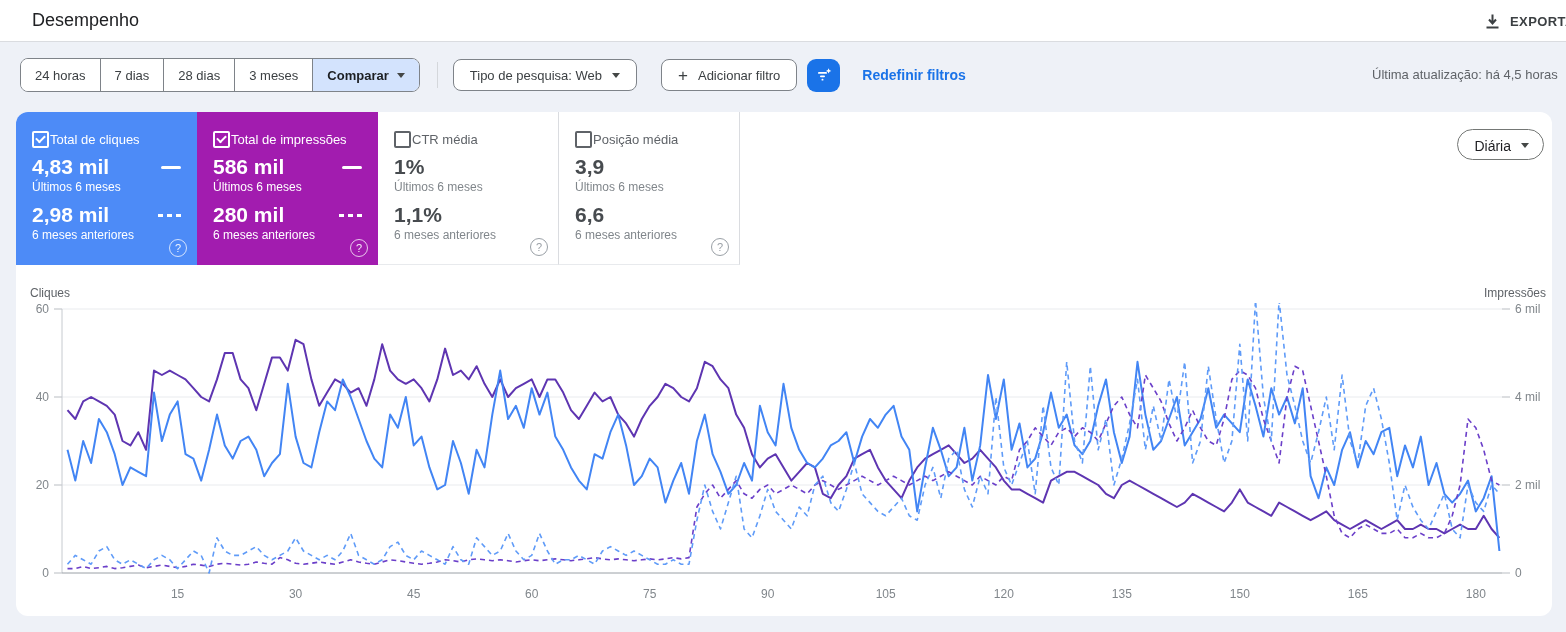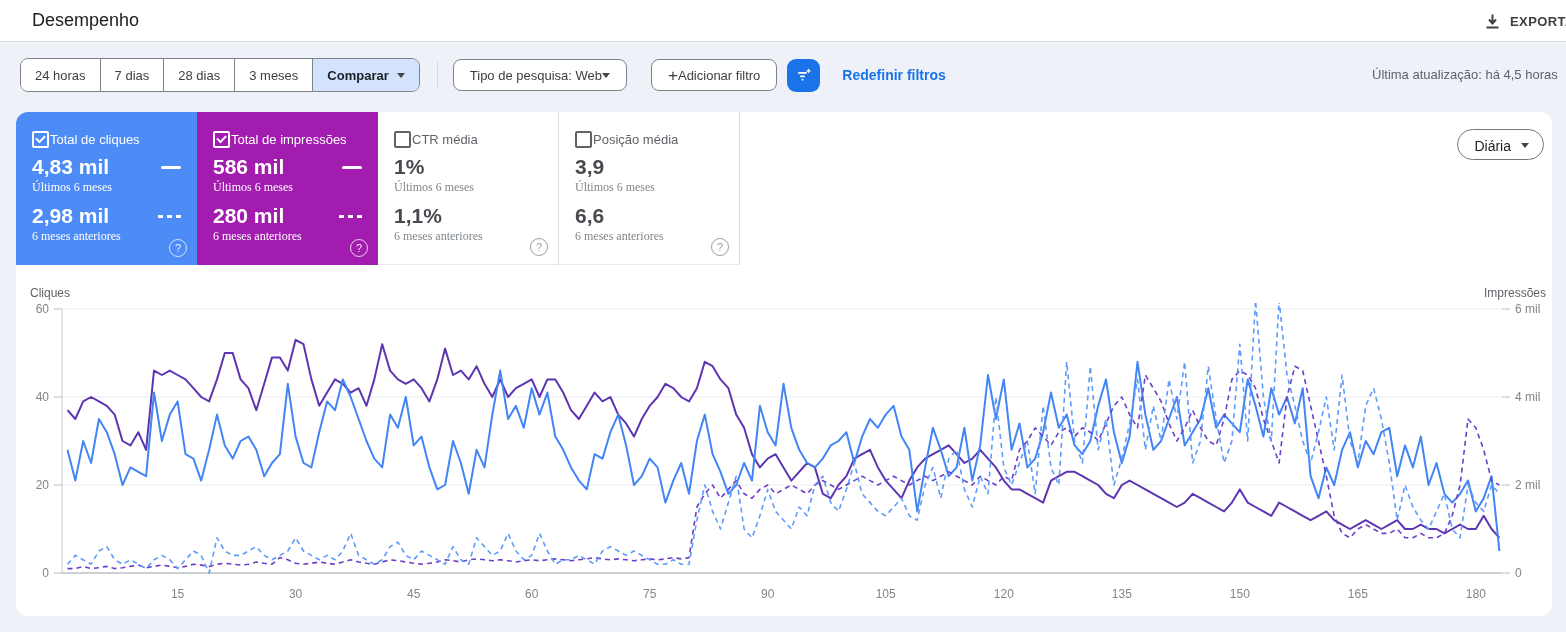--- a/index.html
+++ b/index.html
@@ -20,21 +20,21 @@
   .toolbar{position:absolute;left:0;top:42px;width:1566px;height:66px;display:flex;
            align-items:center;padding-left:20px;box-sizing:border-box;}
   .chip-group{display:flex;border:1px solid #7e8389;border-radius:8px;overflow:hidden;
               height:32px;background:#fff;}
   .chip-seg{display:flex;align-items:center;gap:8px;padding:0 14px;font-size:13px;color:#3c4043;
             background:#fff;border:none;border-left:1px solid #7e8389;cursor:pointer;
             font-family:inherit;height:32px;}
   .chip-seg:first-child{border-left:none;}
   .chip-seg.selected{background:#d3e3fd;color:#1c1f23;font-weight:bold;}
   .vsep{width:1px;height:26px;background:#d4d7db;margin:0 15px 0 17px;}
-  .chip{display:flex;align-items:center;height:32px;padding:0 16px;background:#fff;
+  .chip{display:flex;align-items:center;gap:10px;height:32px;padding:0 16px;background:#fff;
         border:1px solid #7e8389;border-radius:8px;font-size:13px;color:#3c4043;cursor:pointer;
         font-family:inherit;box-sizing:border-box;}
   .chip + .chip{margin-left:24px;}
   .plus-glyph{font-size:17px;font-weight:400;color:#3c4043;line-height:1;}
   .caret{width:0;height:0;border-left:4px solid transparent;border-right:4px solid transparent;
          border-top:5px solid #444746;}
   .filter-btn{width:33px;height:33px;margin-left:10px;border:none;border-radius:9px;
               background:#1a73e8;display:flex;align-items:center;justify-content:center;cursor:pointer;}
   .reset-link{margin-left:16px;font-size:14px;font-weight:bold;color:#1a73e8;cursor:pointer;
               background:none;border:none;font-family:inherit;}
@@ -56,21 +56,21 @@
   .card-label{font-size:13px;white-space:nowrap;}
   .card.white .card-label{color:#5f6368;}
   .cb{width:13px;height:13px;border-radius:2px;flex:0 0 auto;position:relative;}
   .cb.checked{border:2px solid #fff;}
   .cb.checked::after{content:"";position:absolute;left:2px;top:2px;width:7px;height:4px;
         border-left:2px solid #fff;border-bottom:2px solid #fff;transform:rotate(-45deg);}
   .cb.empty{border:2px solid #5f6368;background:#fff;}
   .val-row{display:flex;align-items:center;justify-content:space-between;}
   .metric-value{font-size:21px;font-weight:bold;line-height:24px;white-space:nowrap;}
   .card.white .metric-value{color:#474b4f;}
-  .period{font-size:12px;margin:1px 0 9px 0;font-family:Liberation Serif, serif;}
+  .period{font-size:12px;margin:1px 0 9px 0;}
   .card.white .period{color:#80868b;}
   .leg-solid{width:20px;height:3px;background:#fff;border-radius:2px;}
   .leg-dashed{width:23px;height:3px;
      background:repeating-linear-gradient(90deg,#fff 0 5px,transparent 5px 9px);}
   .help{position:absolute;right:10px;bottom:8px;width:16px;height:16px;border-radius:50%;
         font-size:11px;display:flex;align-items:center;justify-content:center;cursor:pointer;}
   .card.c0 .help,.card.c1 .help{border:1px solid rgba(255,255,255,.75);color:rgba(255,255,255,.9);}
   .card.white .help{border:1px solid #9aa0a6;color:#9aa0a6;}
 
   

